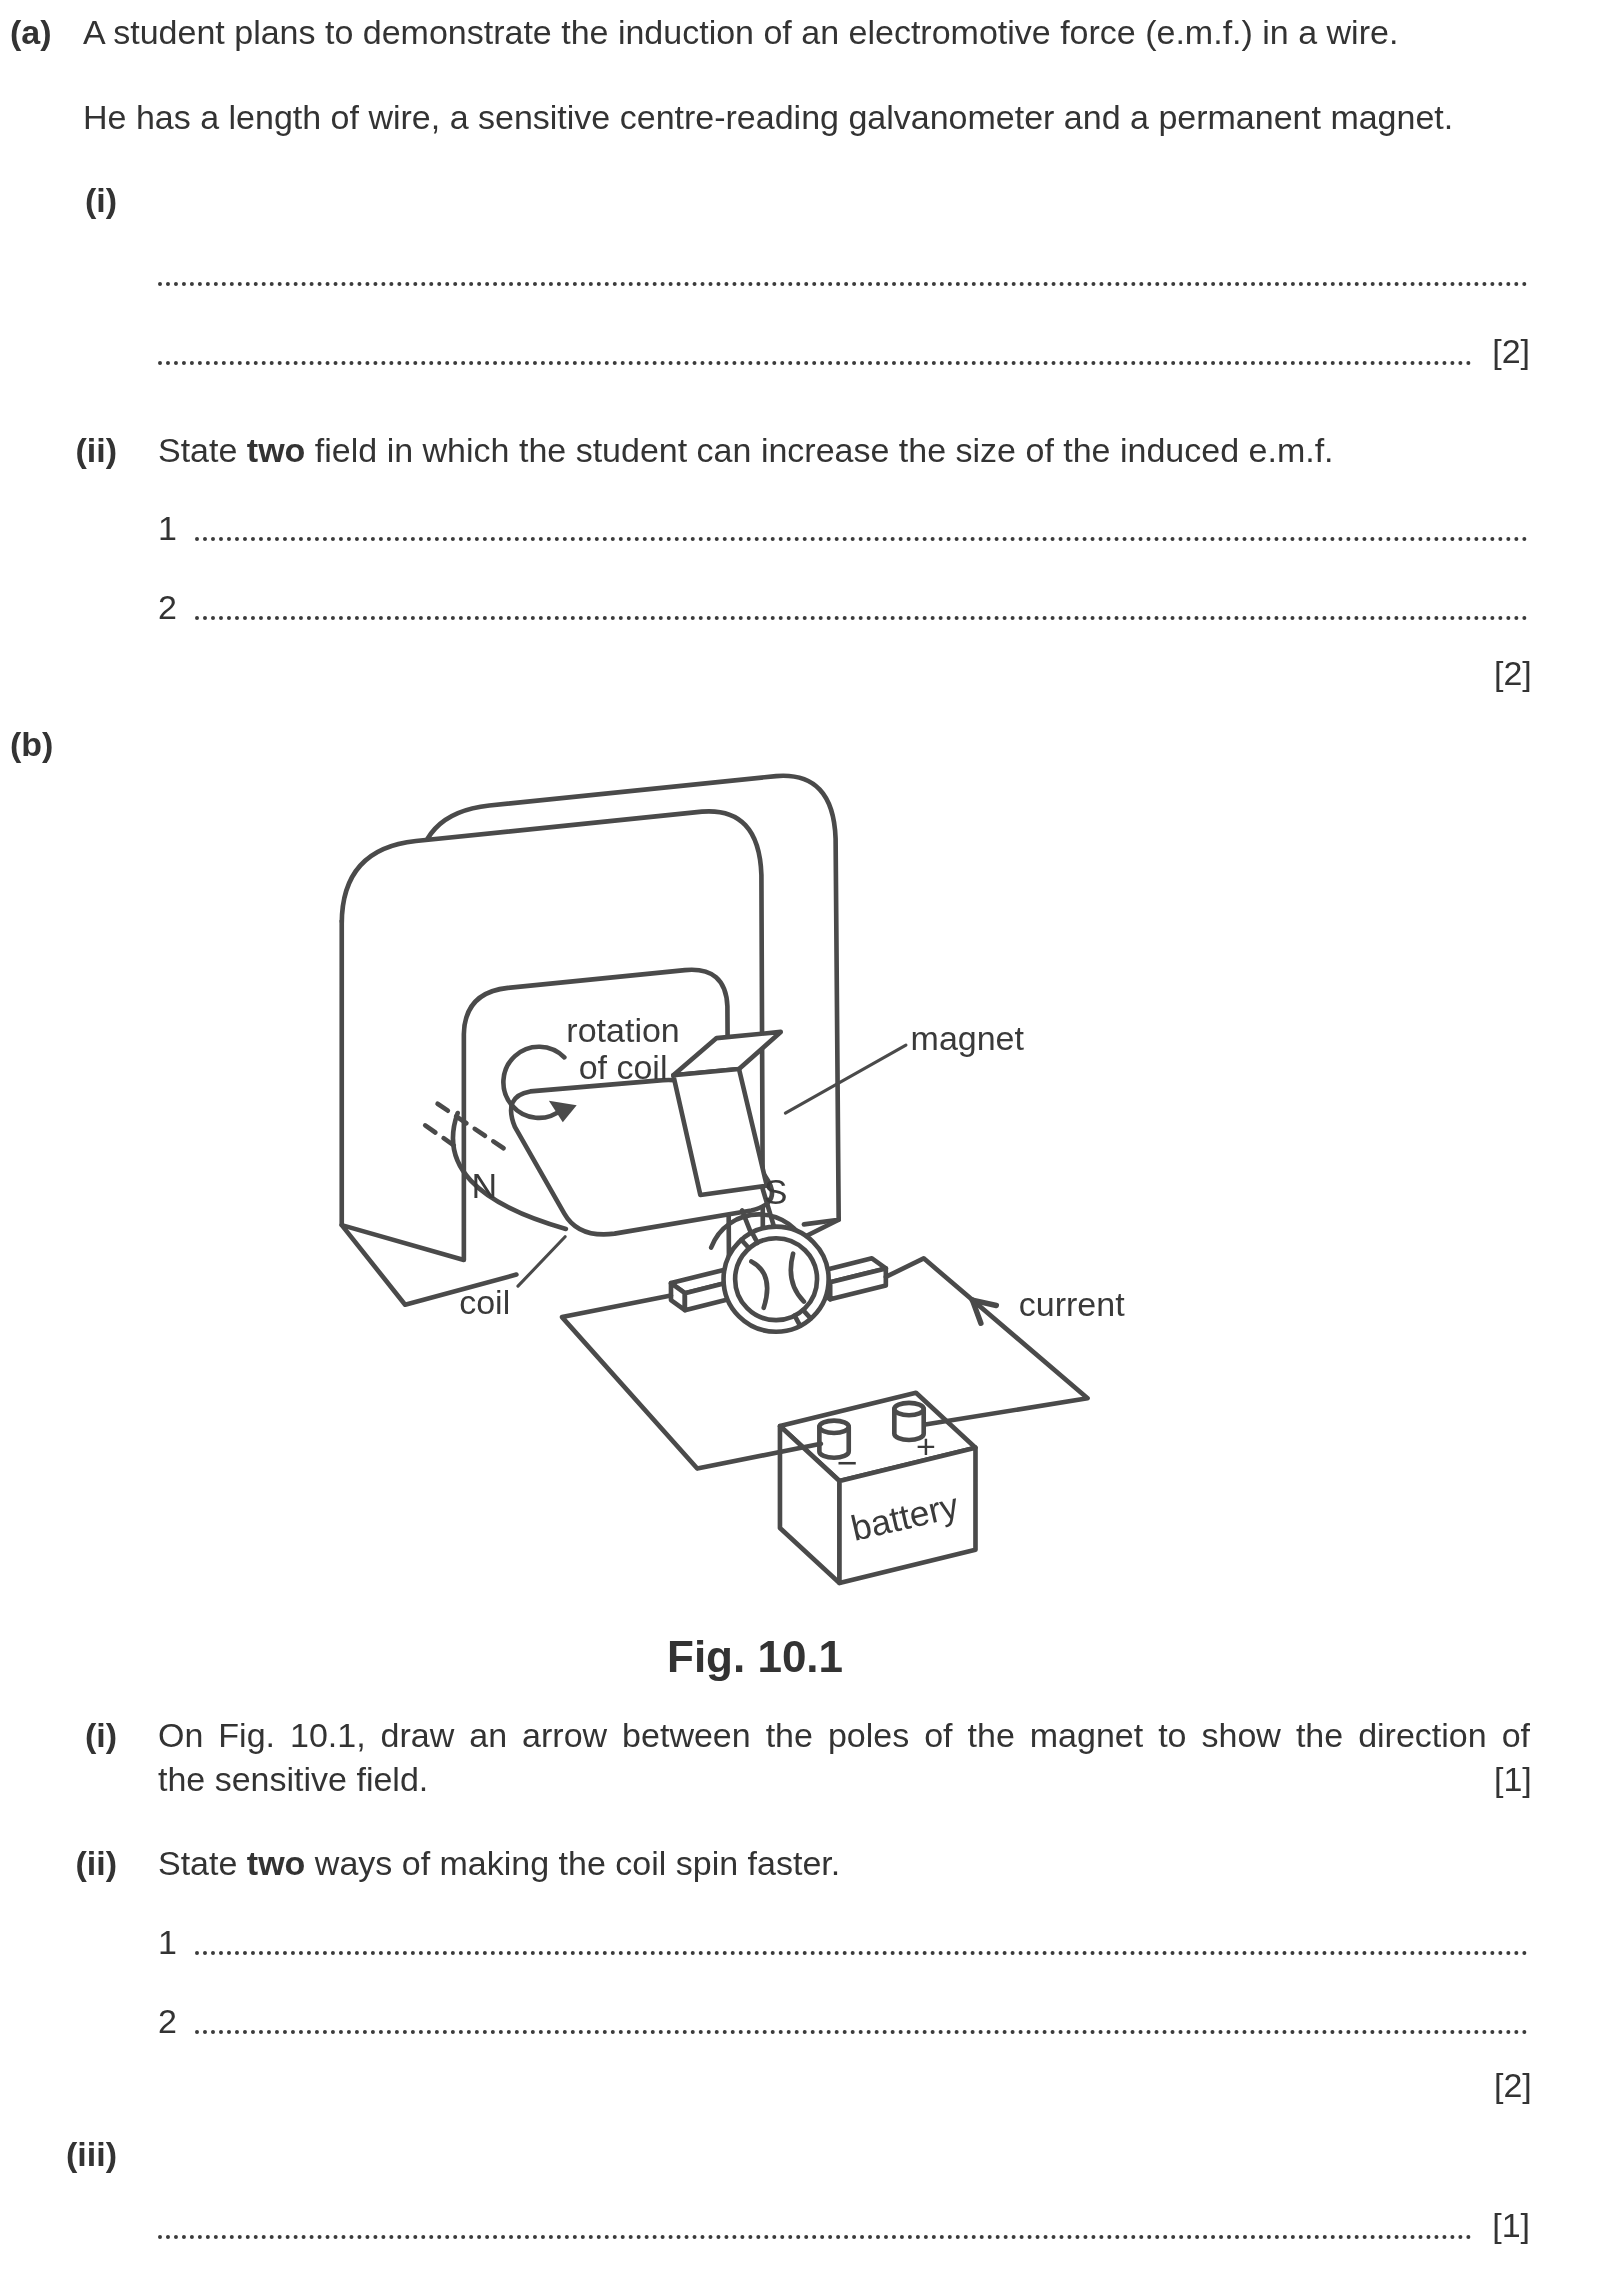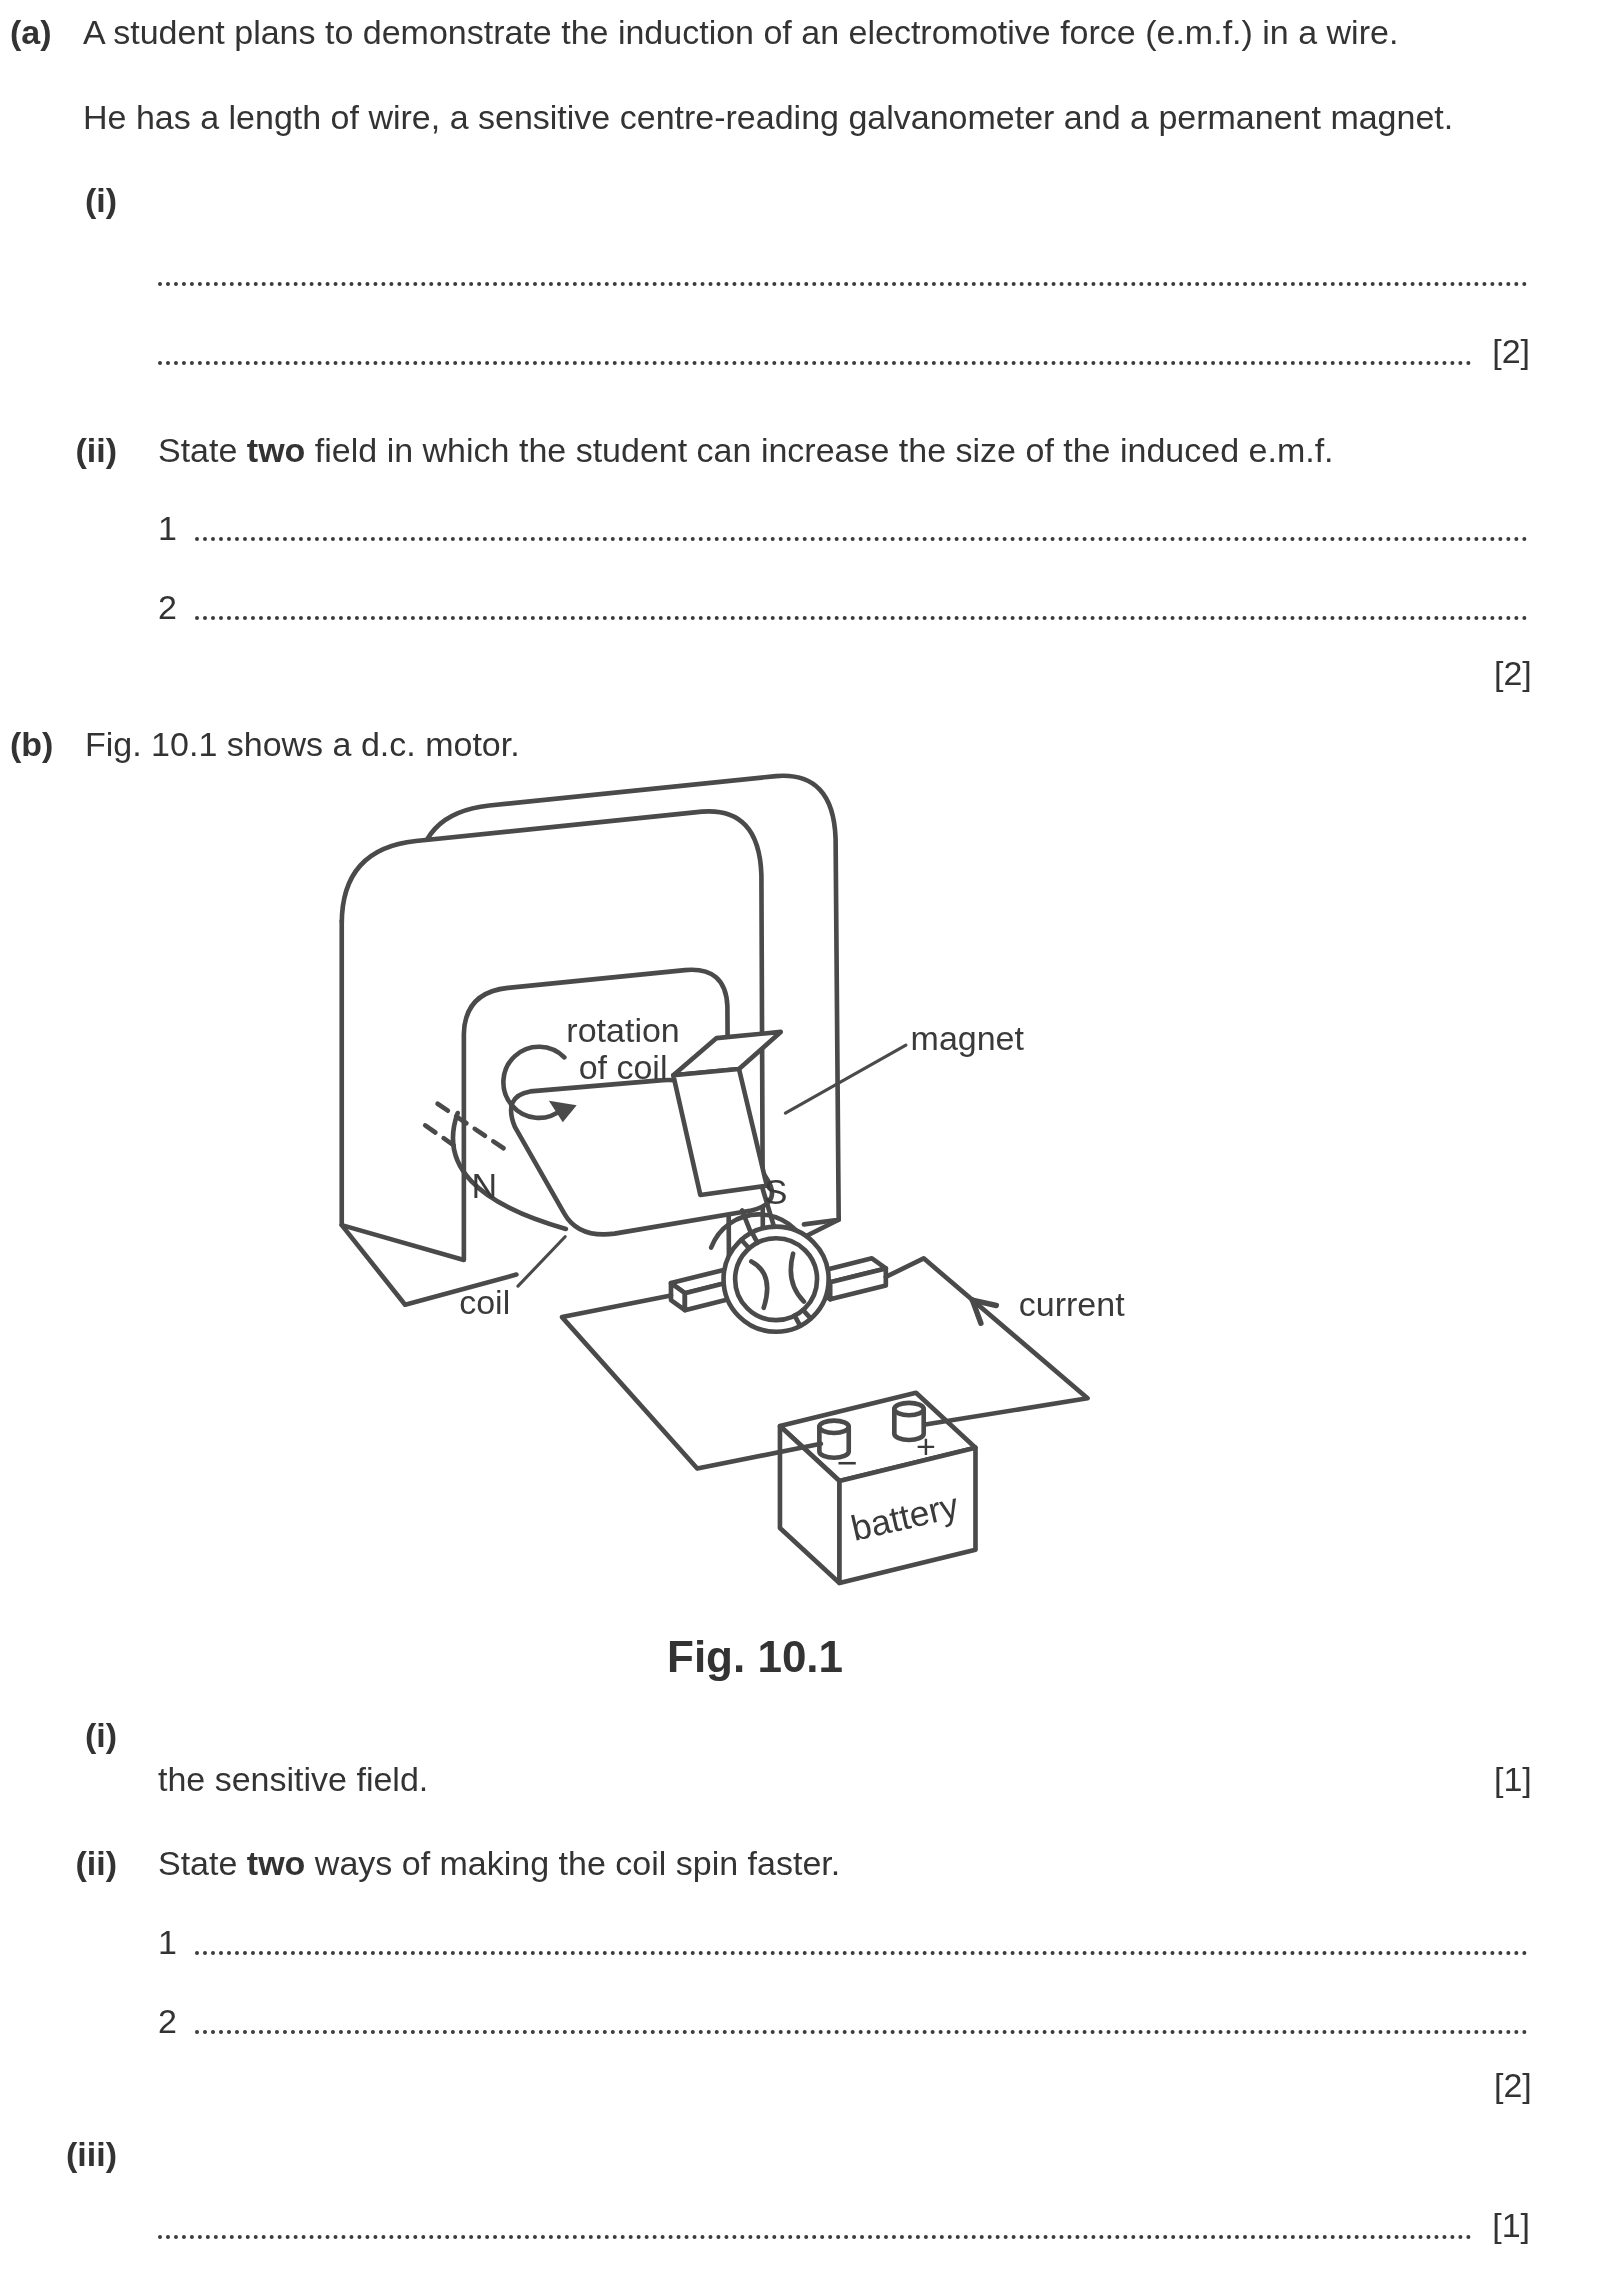--- a/index.html
+++ b/index.html
@@ -50,21 +50,20 @@
     <span class="num">1</span>
     <span class="dots"></span>
   </div>
   <div class="ansrow" style="left:158px;top:589px;width:1370px;">
     <span class="num">2</span>
     <span class="dots"></span>
   </div>
   <div class="mark-abs" style="left:1494px;top:653px;">[2]</div>
 
   <div class="txt marker" style="left:10px;top:724px;">(b)</div>
-  <div class="txt" style="left:85px;top:724px;">Fig. 10.1 shows a d.c. motor.</div>
 
   <svg style="position:absolute;left:232px;top:773px;" width="1082" height="854" viewBox="300 1000 1400 1105" fill="none" stroke="#4a4a4a" stroke-width="6" stroke-linecap="round" stroke-linejoin="round">
 
     <g>
       <path d="M 540,1140 Q 540,1052 633,1042 L 1004,1004 Q 1078,998 1081,1085 L 1085,1578 L 1040,1584"></path>
       <path d="M 442,1192 L 540,1140"></path>
       <path d="M 987,1627 L 1085,1578"></path>
     </g>
 
     <path d="M 442,1585 L 524,1688 L 668,1649"></path>
@@ -153,20 +152,21 @@
     <text x="594" y="1700" font-size="44" stroke="none">coil</text>
     <text x="1318" y="1702" font-size="44" stroke="none">current</text>
     <text font-size="46" text-anchor="middle" stroke="none" transform="translate(1174,1978) rotate(-13)">battery</text>
     <text x="1198" y="1886" font-size="44" text-anchor="middle" stroke="none">+</text>
     <text x="1096" y="1908" font-size="46" text-anchor="middle" stroke="none">−</text>
   </svg>
 
   <div class="caption" style="left:667px;top:1632px;">Fig. 10.1</div>
 
   <div class="sub-marker" style="left:46px;top:1715px;">(i)</div>
+  <div class="txt justify-line" style="left:158px;top:1715px;width:1372px;">On Fig. 10.1, draw an arrow between the poles of the magnet to show the direction of</div>
   <div class="txt" style="left:158px;top:1759px;">the sensitive field.</div>
   <div class="mark-abs" style="left:1494px;top:1759px;">[1]</div>
 
   <div class="sub-marker" style="left:46px;top:1843px;">(ii)</div>
   <div class="txt" style="left:158px;top:1843px;"><span>State </span><span class="bold">two</span><span> ways of making the coil spin faster.</span></div>
 
   <div class="ansrow" style="left:158px;top:1924px;width:1370px;">
     <span class="num">1</span>
     <span class="dots"></span>
   </div>

